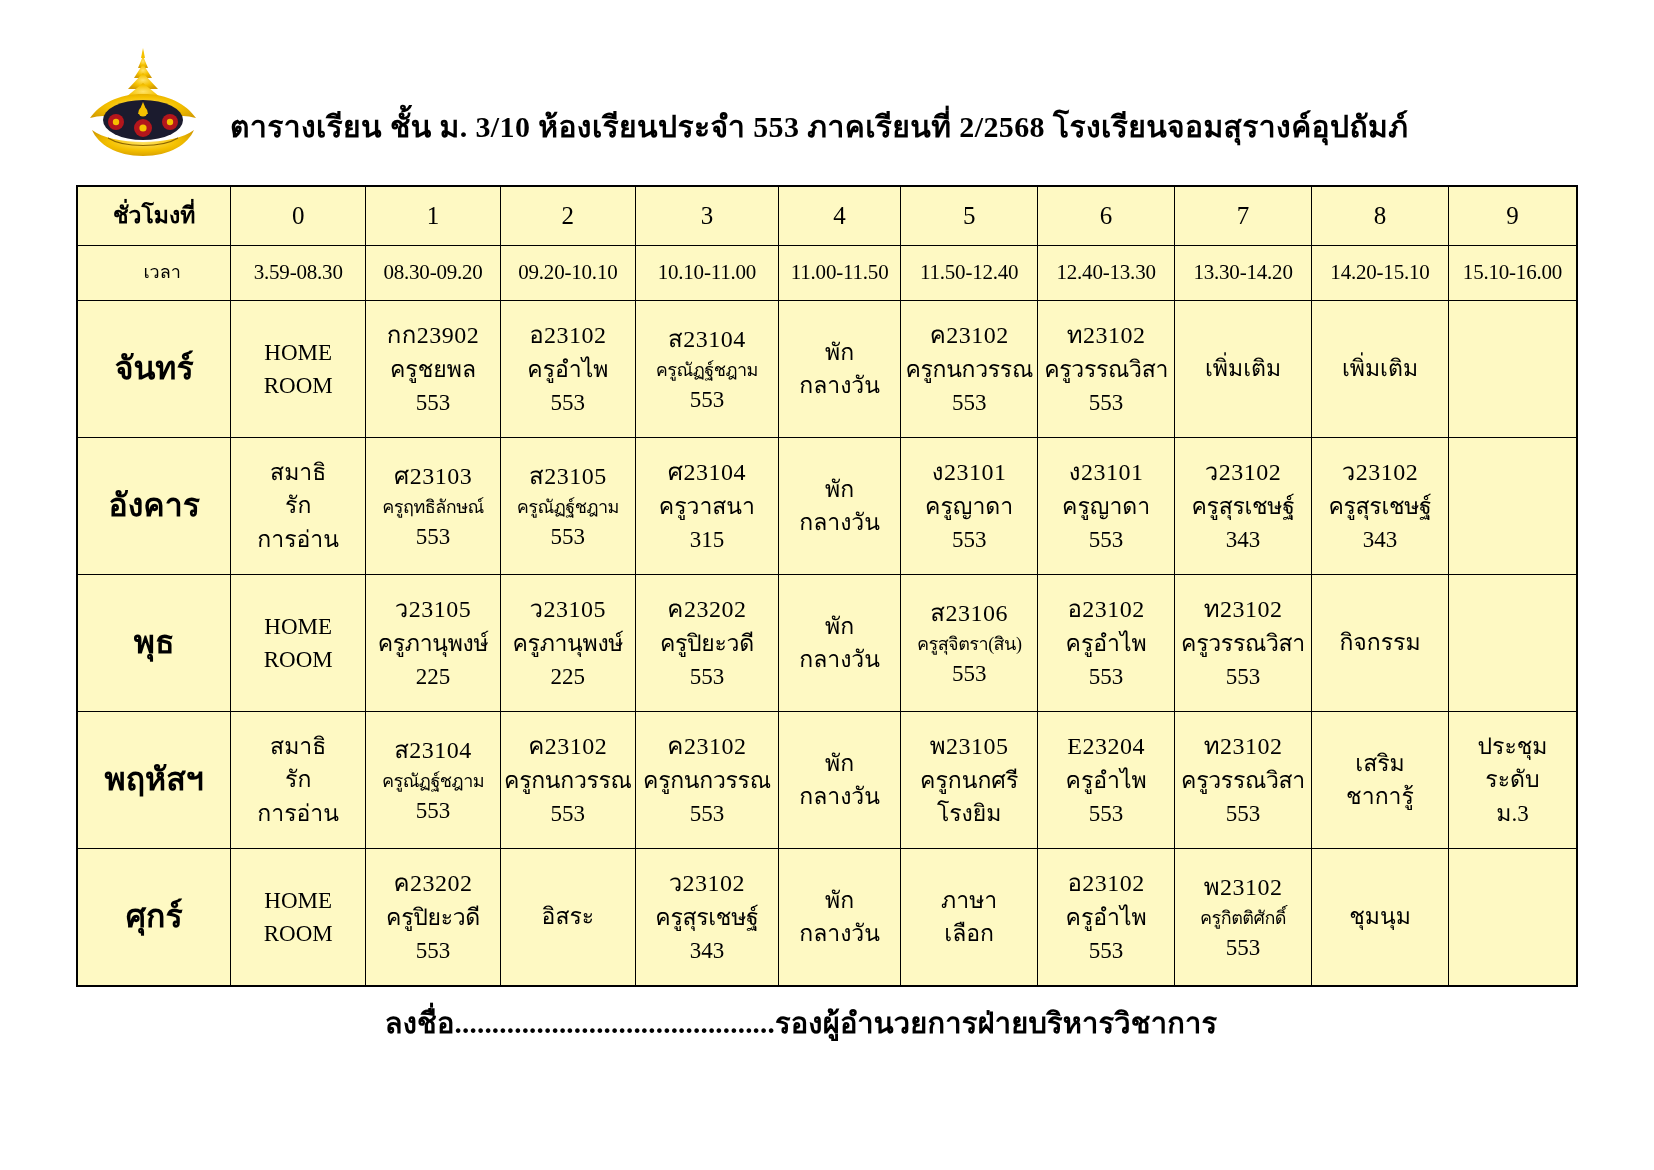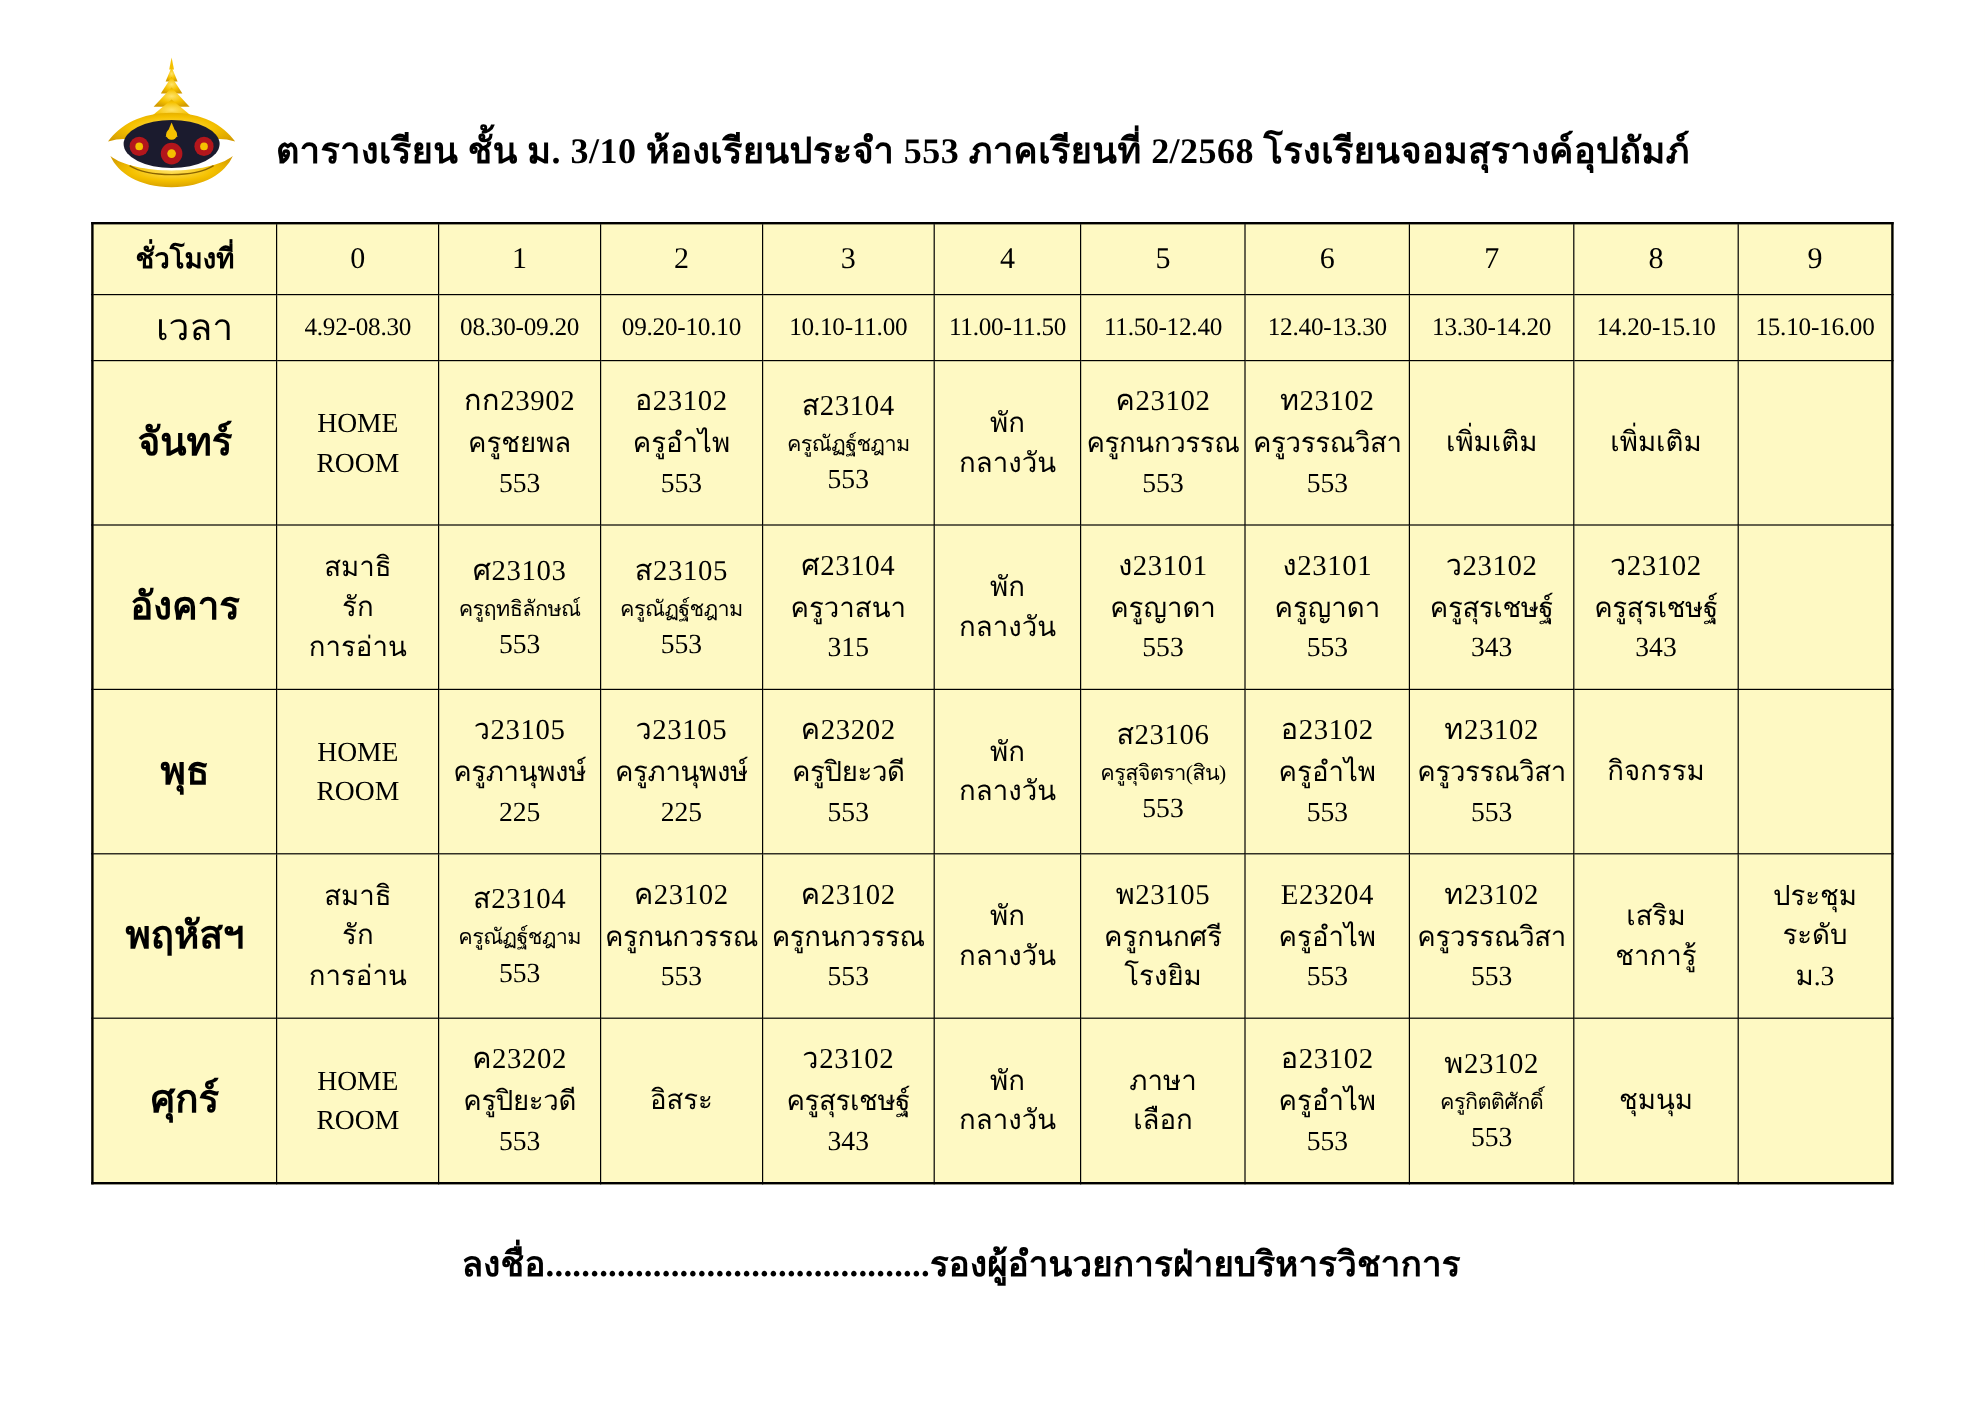--- a/index.html
+++ b/index.html
@@ -102,21 +102,21 @@
     font-weight: 700;
   }
 
   
   tr.row-time td {
     height: 54px;
     font-size: 21px;
     letter-spacing: -0.2px;
   }
   tr.row-time td.day-head {
-    font-size: 31px;
+    font-size: 18px;
     font-weight: 400;
     letter-spacing: 0;
     padding-left: 16px;
   }
 
   
   tr.row-day td {
     height: 136px;
   }
   tr.row-day td.day-head {
@@ -155,21 +155,20 @@
   
   .footer {
     position: absolute;
     left: 0;
     top: 1000px;
     width: 1602px;
     text-align: center;
     font-size: 29px;
     font-weight: 700;
     letter-spacing: 0.2px;
-    margin-top: 30px;
   }
 </style>
 </head>
 <body>
 
 <div class="page">
 
   <div class="header">
 
     <div class="crest">
@@ -235,21 +234,21 @@
             <td>3</td>
             <td>4</td>
             <td>5</td>
             <td>6</td>
             <td>7</td>
             <td>8</td>
             <td>9</td>
           </tr>
           <tr class="row-time">
             <td class="day-head">เวลา</td>
-            <td>4.92-08.30</td>
+            <td>3.59-08.30</td>
             <td>08.30-09.20</td>
             <td>09.20-10.10</td>
             <td>10.10-11.00</td>
             <td>11.00-11.50</td>
             <td>11.50-12.40</td>
             <td>12.40-13.30</td>
             <td>13.30-14.20</td>
             <td>14.20-15.10</td>
             <td>15.10-16.00</td>
           </tr>

